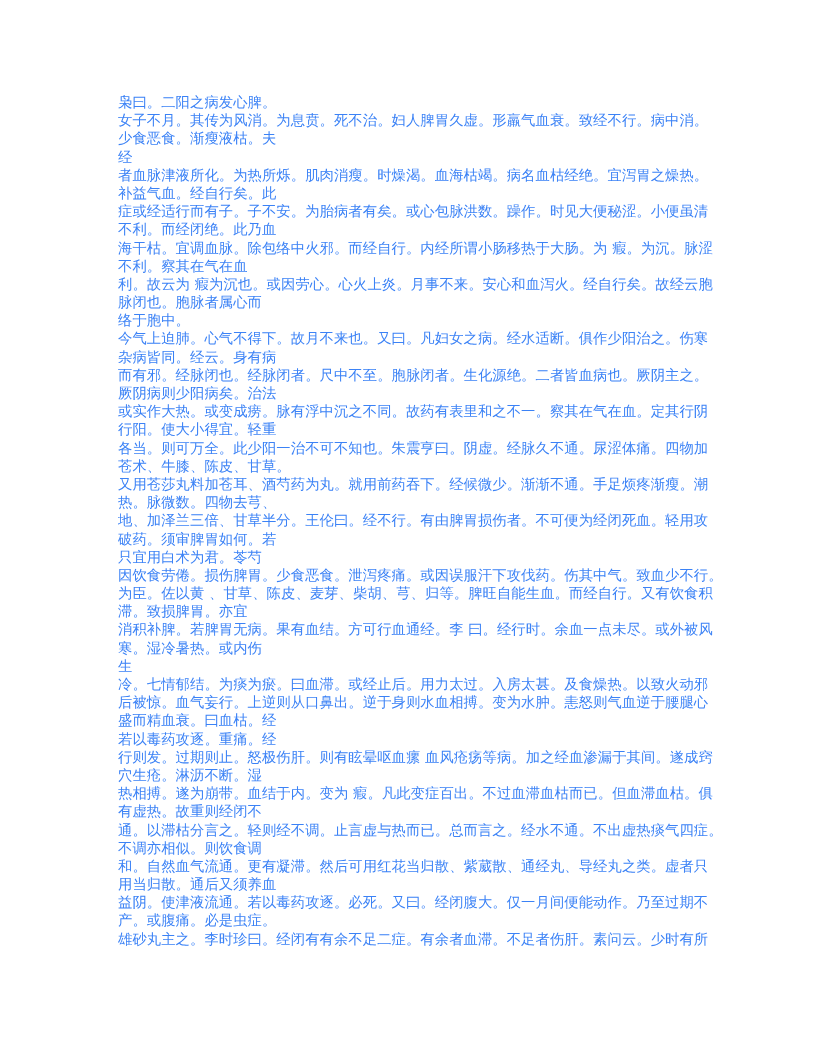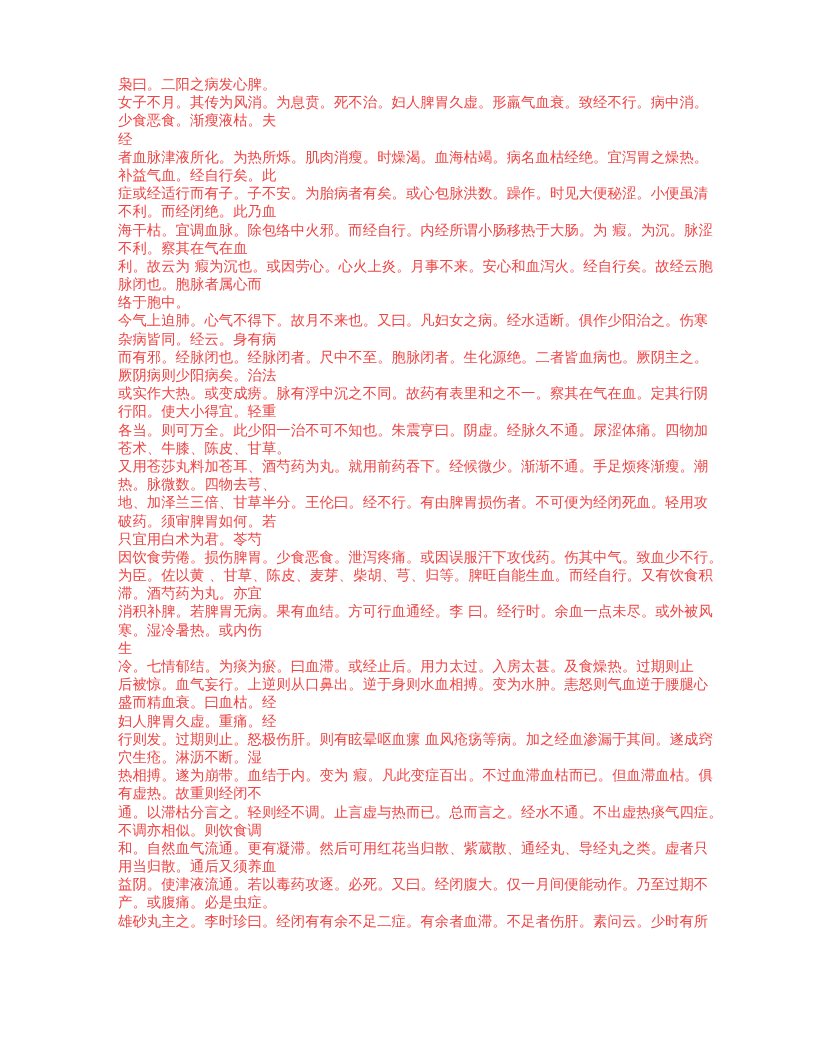--- a/index.html
+++ b/index.html
@@ -9,26 +9,26 @@
     }
     body {
       width: 816px;
       height: 1056px;
       position: relative;
       overflow: hidden;
     }
     .page {
       position: absolute;
       left: 118px;
-      top: 75px;
+      top: 93px;
       width: 600px;
       font-family: "DejaVu Sans", "Liberation Sans", sans-serif;
       font-size: 14.3px;
       line-height: 18.2px;
-      color: #ef4444;
+      color: #3b82f6;
       letter-spacing: 0.1px;
     }
     .line {
       display: block;
       white-space: pre;
       height: 18.2px;
     }
   </style>
 </head>
 <body>
@@ -55,28 +55,28 @@
   <span class="line">行阳。使大小得宜。轻重</span>
   <span class="line">各当。则可万全。此少阳一治不可不知也。朱震亨曰。阴虚。经脉久不通。尿涩体痛。四物加</span>
   <span class="line">苍术、牛膝、陈皮、甘草。</span>
   <span class="line">又用苍莎丸料加苍耳、酒芍药为丸。就用前药吞下。经候微少。渐渐不通。手足烦疼渐瘦。潮</span>
   <span class="line">热。脉微数。四物去芎、</span>
   <span class="line">地、加泽兰三倍、甘草半分。王伦曰。经不行。有由脾胃损伤者。不可便为经闭死血。轻用攻</span>
   <span class="line">破药。须审脾胃如何。若</span>
   <span class="line">只宜用白术为君。苓芍</span>
   <span class="line">因饮食劳倦。损伤脾胃。少食恶食。泄泻疼痛。或因误服汗下攻伐药。伤其中气。致血少不行。</span>
   <span class="line">为臣。佐以黄 、甘草、陈皮、麦芽、柴胡、芎、归等。脾旺自能生血。而经自行。又有饮食积</span>
-  <span class="line">滞。酒芍药为丸。亦宜</span>
+  <span class="line">滞。致损脾胃。亦宜</span>
   <span class="line">消积补脾。若脾胃无病。果有血结。方可行血通经。李 曰。经行时。余血一点未尽。或外被风</span>
   <span class="line">寒。湿冷暑热。或内伤</span>
   <span class="line">生</span>
-  <span class="line">冷。七情郁结。为痰为瘀。曰血滞。或经止后。用力太过。入房太甚。及食燥热。过期则止</span>
+  <span class="line">冷。七情郁结。为痰为瘀。曰血滞。或经止后。用力太过。入房太甚。及食燥热。以致火动邪</span>
   <span class="line">后被惊。血气妄行。上逆则从口鼻出。逆于身则水血相搏。变为水肿。恚怒则气血逆于腰腿心</span>
   <span class="line">盛而精血衰。曰血枯。经</span>
-  <span class="line">妇人脾胃久虚。重痛。经</span>
+  <span class="line">若以毒药攻逐。重痛。经</span>
   <span class="line">行则发。过期则止。怒极伤肝。则有眩晕呕血瘰 血风疮疡等病。加之经血渗漏于其间。遂成窍</span>
   <span class="line">穴生疮。淋沥不断。湿</span>
   <span class="line">热相搏。遂为崩带。血结于内。变为 瘕。凡此变症百出。不过血滞血枯而已。但血滞血枯。俱</span>
   <span class="line">有虚热。故重则经闭不</span>
   <span class="line">通。以滞枯分言之。轻则经不调。止言虚与热而已。总而言之。经水不通。不出虚热痰气四症。</span>
   <span class="line">不调亦相似。则饮食调</span>
   <span class="line">和。自然血气流通。更有凝滞。然后可用红花当归散、紫葳散、通经丸、导经丸之类。虚者只</span>
   <span class="line">用当归散。通后又须养血</span>
   <span class="line">益阴。使津液流通。若以毒药攻逐。必死。又曰。经闭腹大。仅一月间便能动作。乃至过期不</span>
   <span class="line">产。或腹痛。必是虫症。</span>

